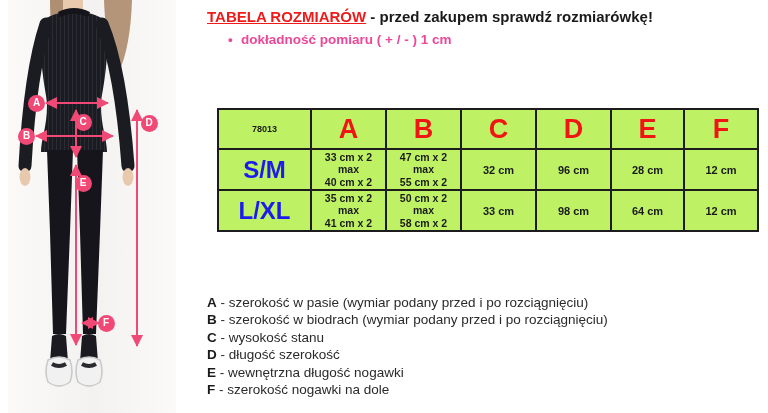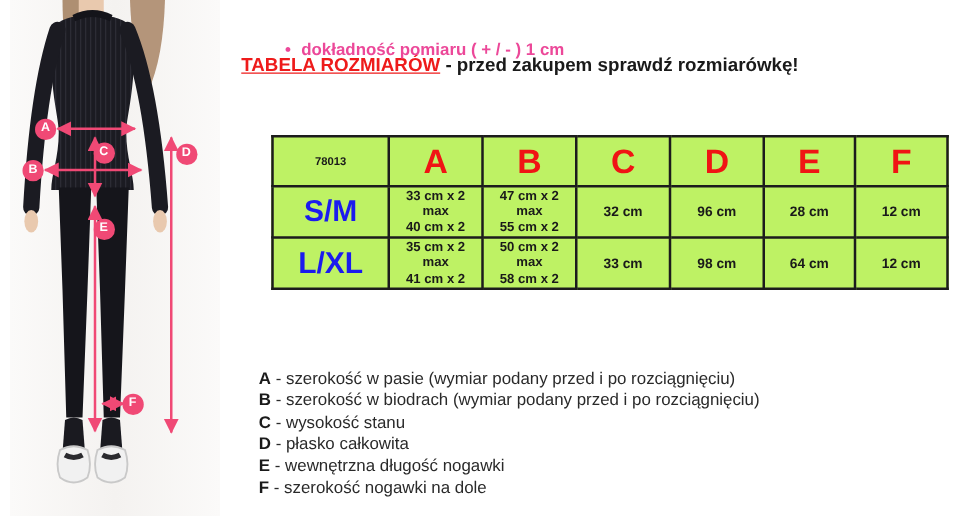--- a/index.html
+++ b/index.html
@@ -30,27 +30,26 @@
     font-weight: bold;
     display: flex;
     align-items: center;
     justify-content: center;
     line-height: 1;
   }
 
   
   .header-line {
     position: absolute;
-    left: 193px; top: 7px;
+    left: 207px; top: 7px;
     width: 555px;
     font-size: 15px;
     font-weight: bold;
     color: #1a1a1a;
     line-height: 19px;
-    margin-top: 36px;
   }
   .header-line .title-red {
     color: #ee1b1b;
     text-decoration: underline;
   }
   .bullets {
     position: absolute;
     left: 228px; top: 31px;
     font-size: 13.5px;
     font-weight: bold;
@@ -208,18 +207,18 @@
         <td class="val">64 cm</td>
         <td class="val">12 cm</td>
       </tr>
     </tbody>
   </table>
 
   <div class="legend">
     <div class="legend-row"><span class="ltr">A</span> <span>-</span> <span>szerokość w pasie (wymiar podany przed i po rozciągnięciu)</span></div>
     <div class="legend-row"><span class="ltr">B</span> <span>-</span> <span>szerokość w biodrach (wymiar podany przed i po rozciągnięciu)</span></div>
     <div class="legend-row"><span class="ltr">C</span> <span>-</span> <span>wysokość stanu</span></div>
-    <div class="legend-row"><span class="ltr">D</span> <span>-</span> <span>płasko całkowita</span></div>
+    <div class="legend-row"><span class="ltr">D</span> <span>-</span> <span>długość szerokość</span></div>
     <div class="legend-row"><span class="ltr">E</span> <span>-</span> <span>wewnętrzna długość nogawki</span></div>
     <div class="legend-row"><span class="ltr">F</span> <span>-</span> <span>szerokość nogawki na dole</span></div>
   </div>
 
 </div>
 
 </body></html>

